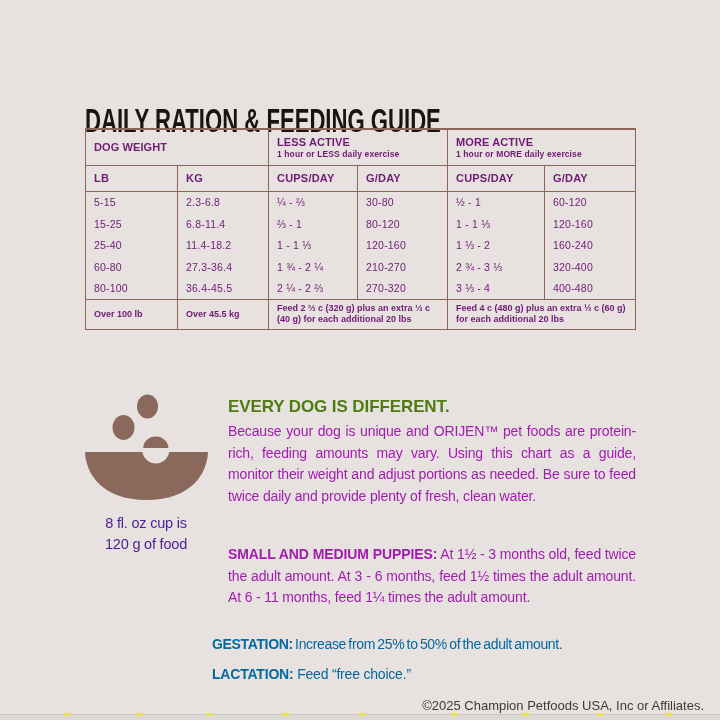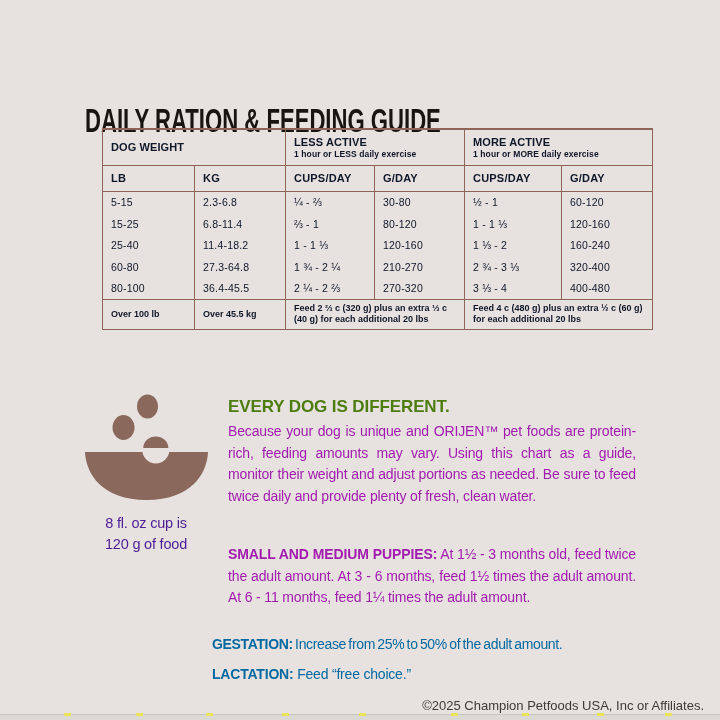--- a/index.html
+++ b/index.html
@@ -11,23 +11,23 @@
   }
   
   .page-title{
     position:absolute;left:85px;top:80px;
     font-size:33px;font-weight:800;color:#171411;
     white-space:nowrap;letter-spacing:0px;
     transform:scaleX(0.67);transform-origin:left top;
   }
   
   table.feed{
-    position:absolute;left:102px;top:128px;width:550px;
+    position:absolute;left:85px;top:128px;width:550px;
     border-collapse:collapse;table-layout:fixed;
-    color:#0f172a;
+    color:#701a75;
   }
   table.feed,
   table.feed thead th,
   table.feed tfoot td{border:1.5px solid #8e6457;}
   table.feed{border-top-width:2.5px;}
   table.feed tbody td{border-left:1.5px solid #8e6457;border-right:1.5px solid #8e6457;border-top:none;border-bottom:none;}
   table.feed th,table.feed td{text-align:left;vertical-align:middle;padding:0 4px 0 8px;}
   tr.group-row{height:36px;}
   tr.group-row th{font-weight:bold;}
   .group-label{font-size:11px;line-height:13px;letter-spacing:0.1px;}
@@ -126,21 +126,21 @@
     <tr>
       <td>25-40</td>
       <td>11.4-18.2</td>
       <td>1 - 1 ⅓</td>
       <td>120-160</td>
       <td>1 ⅓ - 2</td>
       <td>160-240</td>
     </tr>
     <tr>
       <td>60-80</td>
-      <td>27.3-64.8</td>
+      <td>27.3-36.4</td>
       <td>1 ¾ - 2 ¼</td>
       <td>210-270</td>
       <td>2 ¾ - 3 ⅓</td>
       <td>320-400</td>
     </tr>
     <tr>
       <td>80-100</td>
       <td>36.4-45.5</td>
       <td>2 ¼ - 2 ⅔</td>
       <td>270-320</td>

